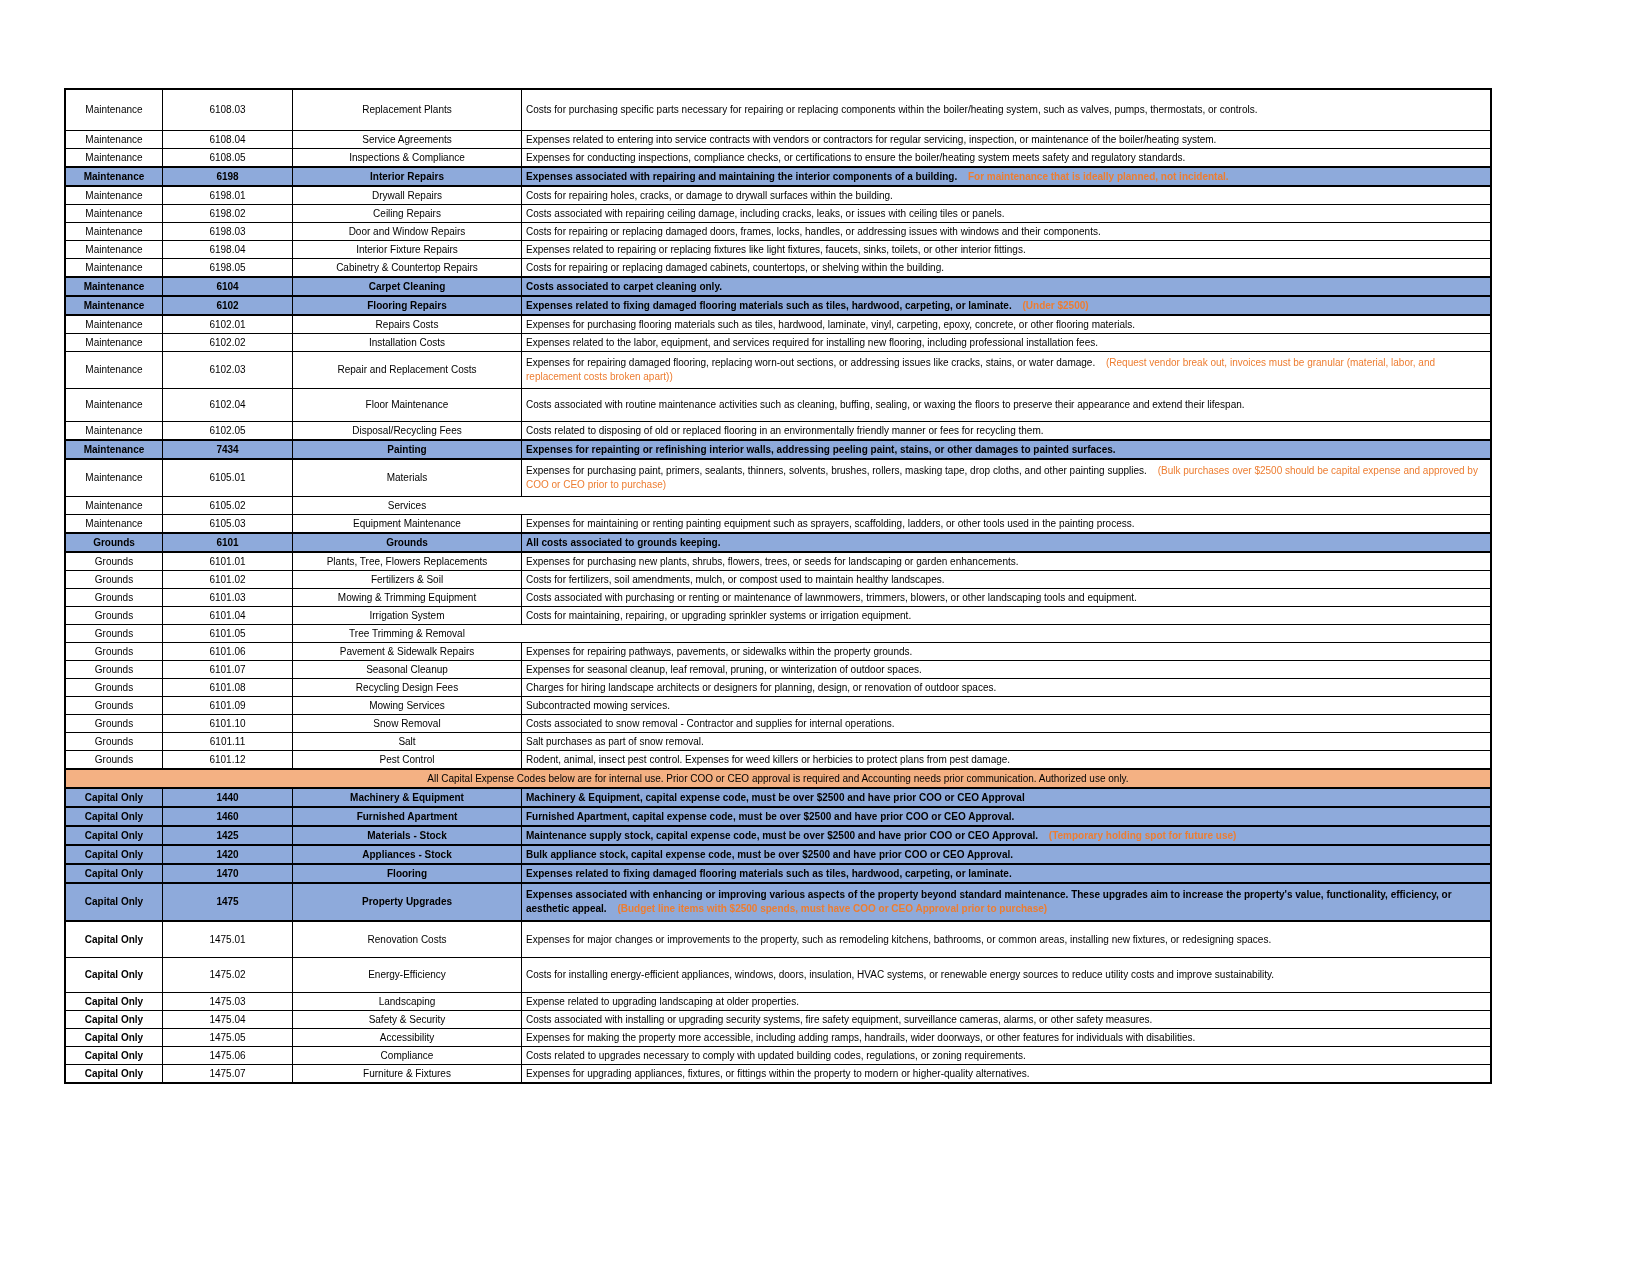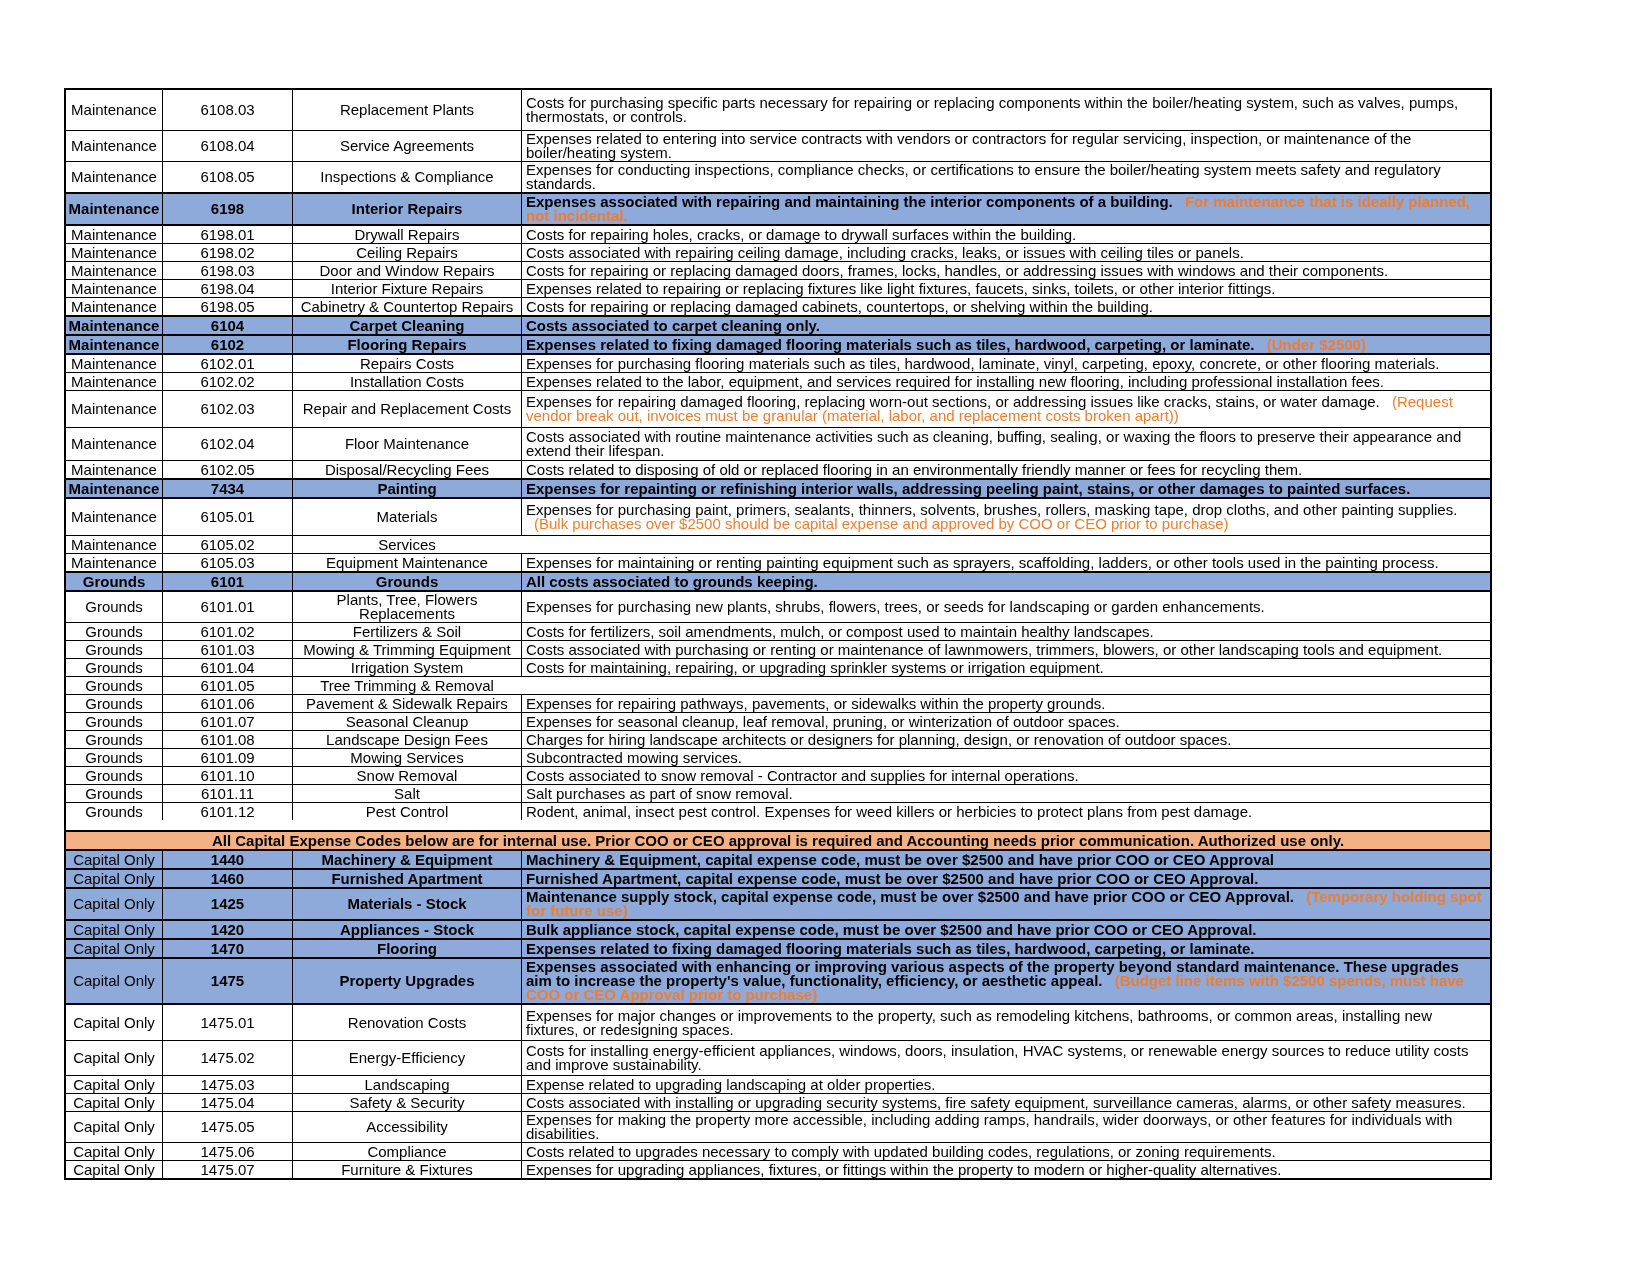--- a/index.html
+++ b/index.html
@@ -9,58 +9,57 @@
     position: relative;
     font-family: "Liberation Sans", sans-serif;
     color: #000;
   }
   .table {
     position: absolute;
     left: 64px; top: 88px;
     width: 1428px;
     border: 2px solid var(--border, #000);
     box-sizing: border-box;
-    font-size: 15px;
+    font-size: 10px;
     line-height: 14px;
   }
   .row {
     display: flex;
     align-items: stretch;
     min-height: 17px;
     border-top: 1px solid var(--border, #000);
     background: #fff;
   }
   .row:first-child { border-top: 0; }
   .row.section, .row.banner { border-top-width: 2px; }
   .row.section + .row, .row.banner + .row { border-top-width: 2px; }
   .row.section {
     background: var(--section-fill, #8EAADB);
     font-weight: bold;
   }
   .row.banner {
     background: var(--banner-fill, #F4B183);
-    font-weight: bold;
-    margin-top: 10px;
+    font-weight: normal;
   }
   .cell {
     border-left: 1px solid var(--border, #000);
     box-sizing: border-box;
     display: flex;
     align-items: center;
     justify-content: center;
     text-align: center;
     padding: 1px 4px;
   }
   .cell:first-child { border-left: 0; }
   .c-cat  { width: 96px;  flex: none; }
   .c-code { width: 130px; flex: none; }
   .c-name { width: 229px; flex: none; }
   .c-desc { flex: 1; justify-content: flex-start; text-align: left; }
   .c-banner { flex: 1; border-left: 0; }
-  .cat-capital .c-cat { font-weight: normal; }
+  .cat-capital .c-cat { font-weight: bold; }
   .dw { display: inline; }
   .note { color: var(--note-text, #ED7D31); padding-left: 8px; }
   
   .row:nth-child(1)  { min-height: 40px; }
   .row:nth-child(14) { min-height: 36px; }
   .row:nth-child(15) { min-height: 32px; }
   .row:nth-child(18) { min-height: 36px; }
   .row:nth-child(40) { min-height: 36px; }
   .row:nth-child(41) { min-height: 35px; }
   .row:nth-child(42) { min-height: 34px; }
@@ -283,21 +282,21 @@
       <div class="cell c-cat">Grounds</div>
       <div class="cell c-code">6101.07</div>
       <div class="cell c-name">Seasonal Cleanup</div>
       <div class="cell c-desc">
         <span class="dw"><span>Expenses for seasonal cleanup, leaf removal, pruning, or winterization of outdoor spaces.</span></span>
       </div>
     </div>
     <div class="row normal">
       <div class="cell c-cat">Grounds</div>
       <div class="cell c-code">6101.08</div>
-      <div class="cell c-name">Landscape Design Fees</div>
+      <div class="cell c-name">Recycling Design Fees</div>
       <div class="cell c-desc">
         <span class="dw"><span>Charges for hiring landscape architects or designers for planning, design, or renovation of outdoor spaces.</span></span>
       </div>
     </div>
     <div class="row normal">
       <div class="cell c-cat">Grounds</div>
       <div class="cell c-code">6101.09</div>
       <div class="cell c-name">Mowing Services</div>
       <div class="cell c-desc">
         <span class="dw"><span>Subcontracted mowing services.</span></span>

